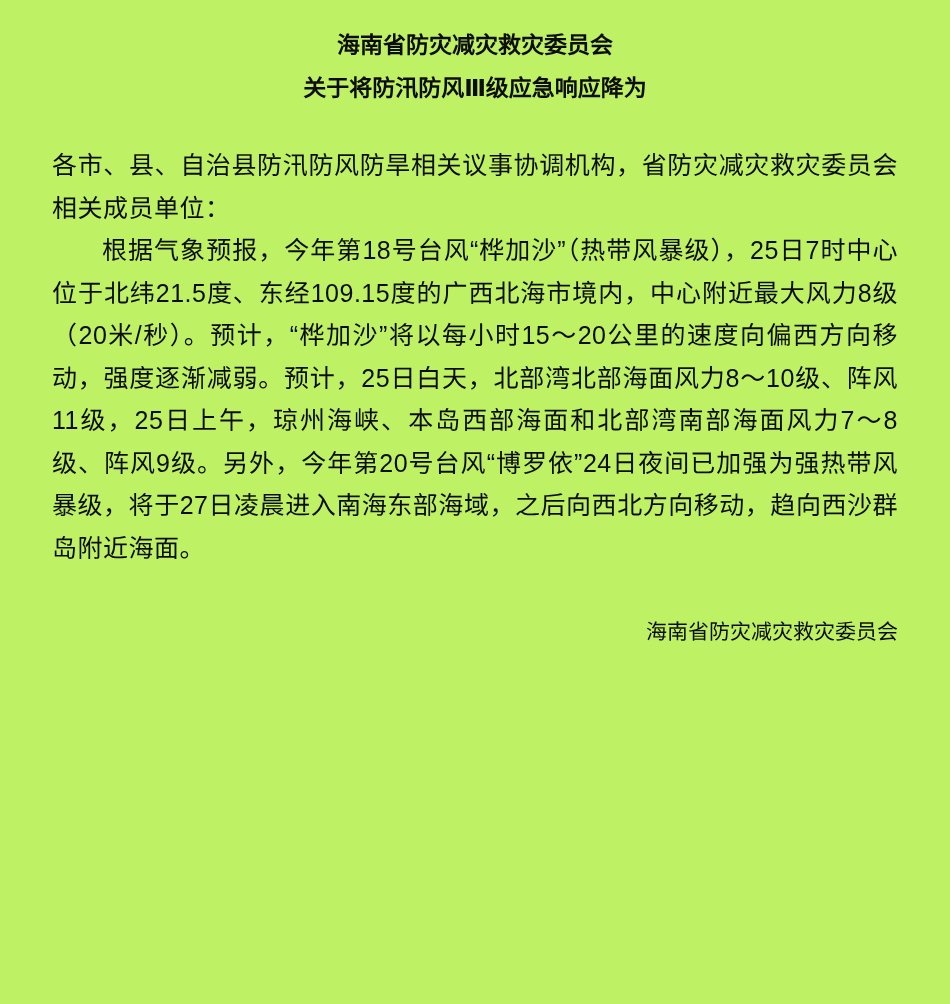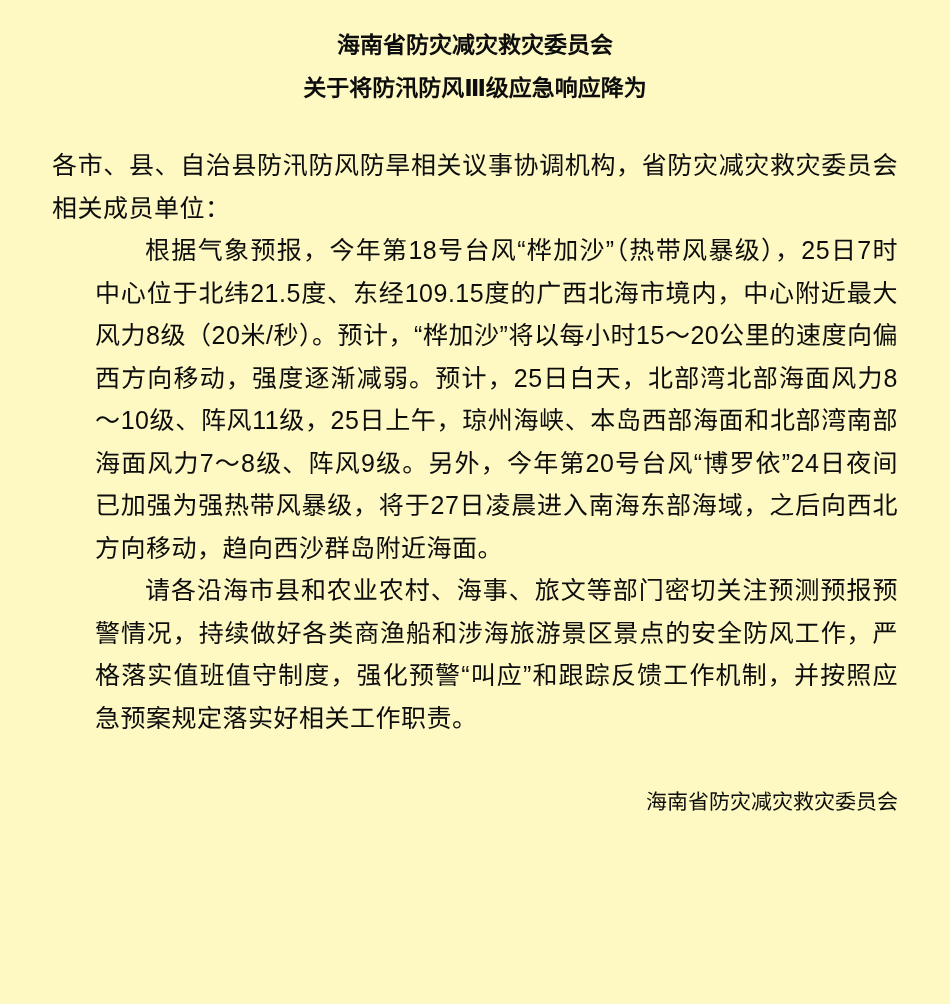--- a/index.html
+++ b/index.html
@@ -30,49 +30,47 @@
     font-size: 25px;
     line-height: 42.5px;
     text-align: justify;
     letter-spacing: 0.5px;
   }
   .para {
     margin: 0;
   }
   .para.indent {
     text-indent: 2em;
-    margin-left: 43px;
   }
   .red-bold {
     font-weight: 700;
   }
   .signature-block {
     margin-top: 42px;
     text-align: right;
     font-size: 21px;
     line-height: 42.5px;
   }
   .signature-line {
     white-space: nowrap;
   }
 </style>
 </head>
 <body>
 
-<div class="page" style="background: #fef9c3; color: rgb(13, 13, 13);">
+<div class="page" style="background: #bef264; color: rgb(13, 13, 13);">
 
   <div class="title-block">
     <div class="title-line">海南省防灾减灾救灾委员会</div>
     <div class="title-line">关于将防汛防风Ⅲ级应急响应降为</div>
   </div>
 
   <div class="doc-body">
     <p class="para">各市、县、自治县防汛防风防旱相关议事协调机构，省防灾减灾救灾委员会相关成员单位：</p>
 
   <p class="para indent"><span>根据气象预报，今年第18号台风“桦加沙”（热带风暴级），25日7时中心位于北纬21.5度、东经109.15度的广西北海市境内，中心附近最大风力8级（20米/秒）。预计，“桦加沙”将以每小时15～20公里的速度向偏西方向移动，强度逐渐减弱。预计，25日白天，北部湾北部海面风力8～10级、阵风11级，25日上午，琼州海峡、本岛西部海面和北部湾南部海面风力7～8级、阵风9级。另外，今年第20号台风“博罗依”24日夜间已加强为强热带风暴级，将于27日凌晨进入南海东部海域，之后向西北方向移动，趋向西沙群岛附近海面。</span></p>
-      <p class="para indent"><span>请各沿海市县和农业农村、海事、旅文等部门密切关注预测预报预警情况，持续做好各类商渔船和涉海旅游景区景点的安全防风工作，严格落实值班值守制度，强化预警“叫应”和跟踪反馈工作机制，并按照应急预案规定落实好相关工作职责。</span></p>
     </div>
 
   <div class="signature-block">
     <div class="signature-line">海南省防灾减灾救灾委员会</div>
   </div>
 
 </div>
 
 </body></html>

